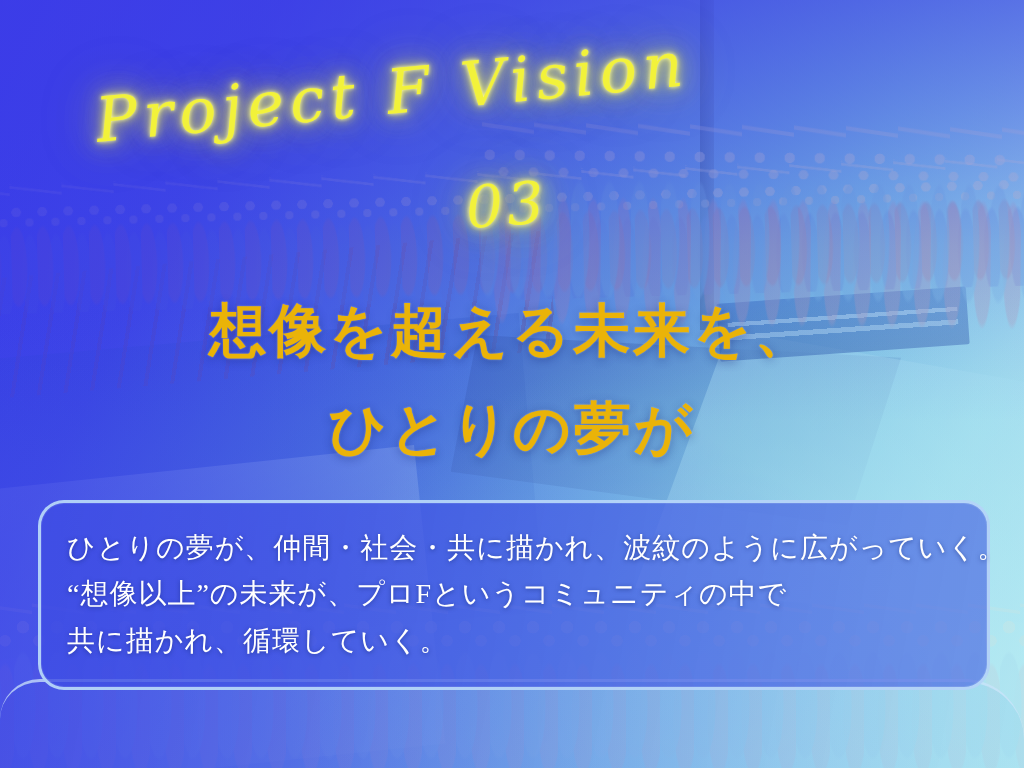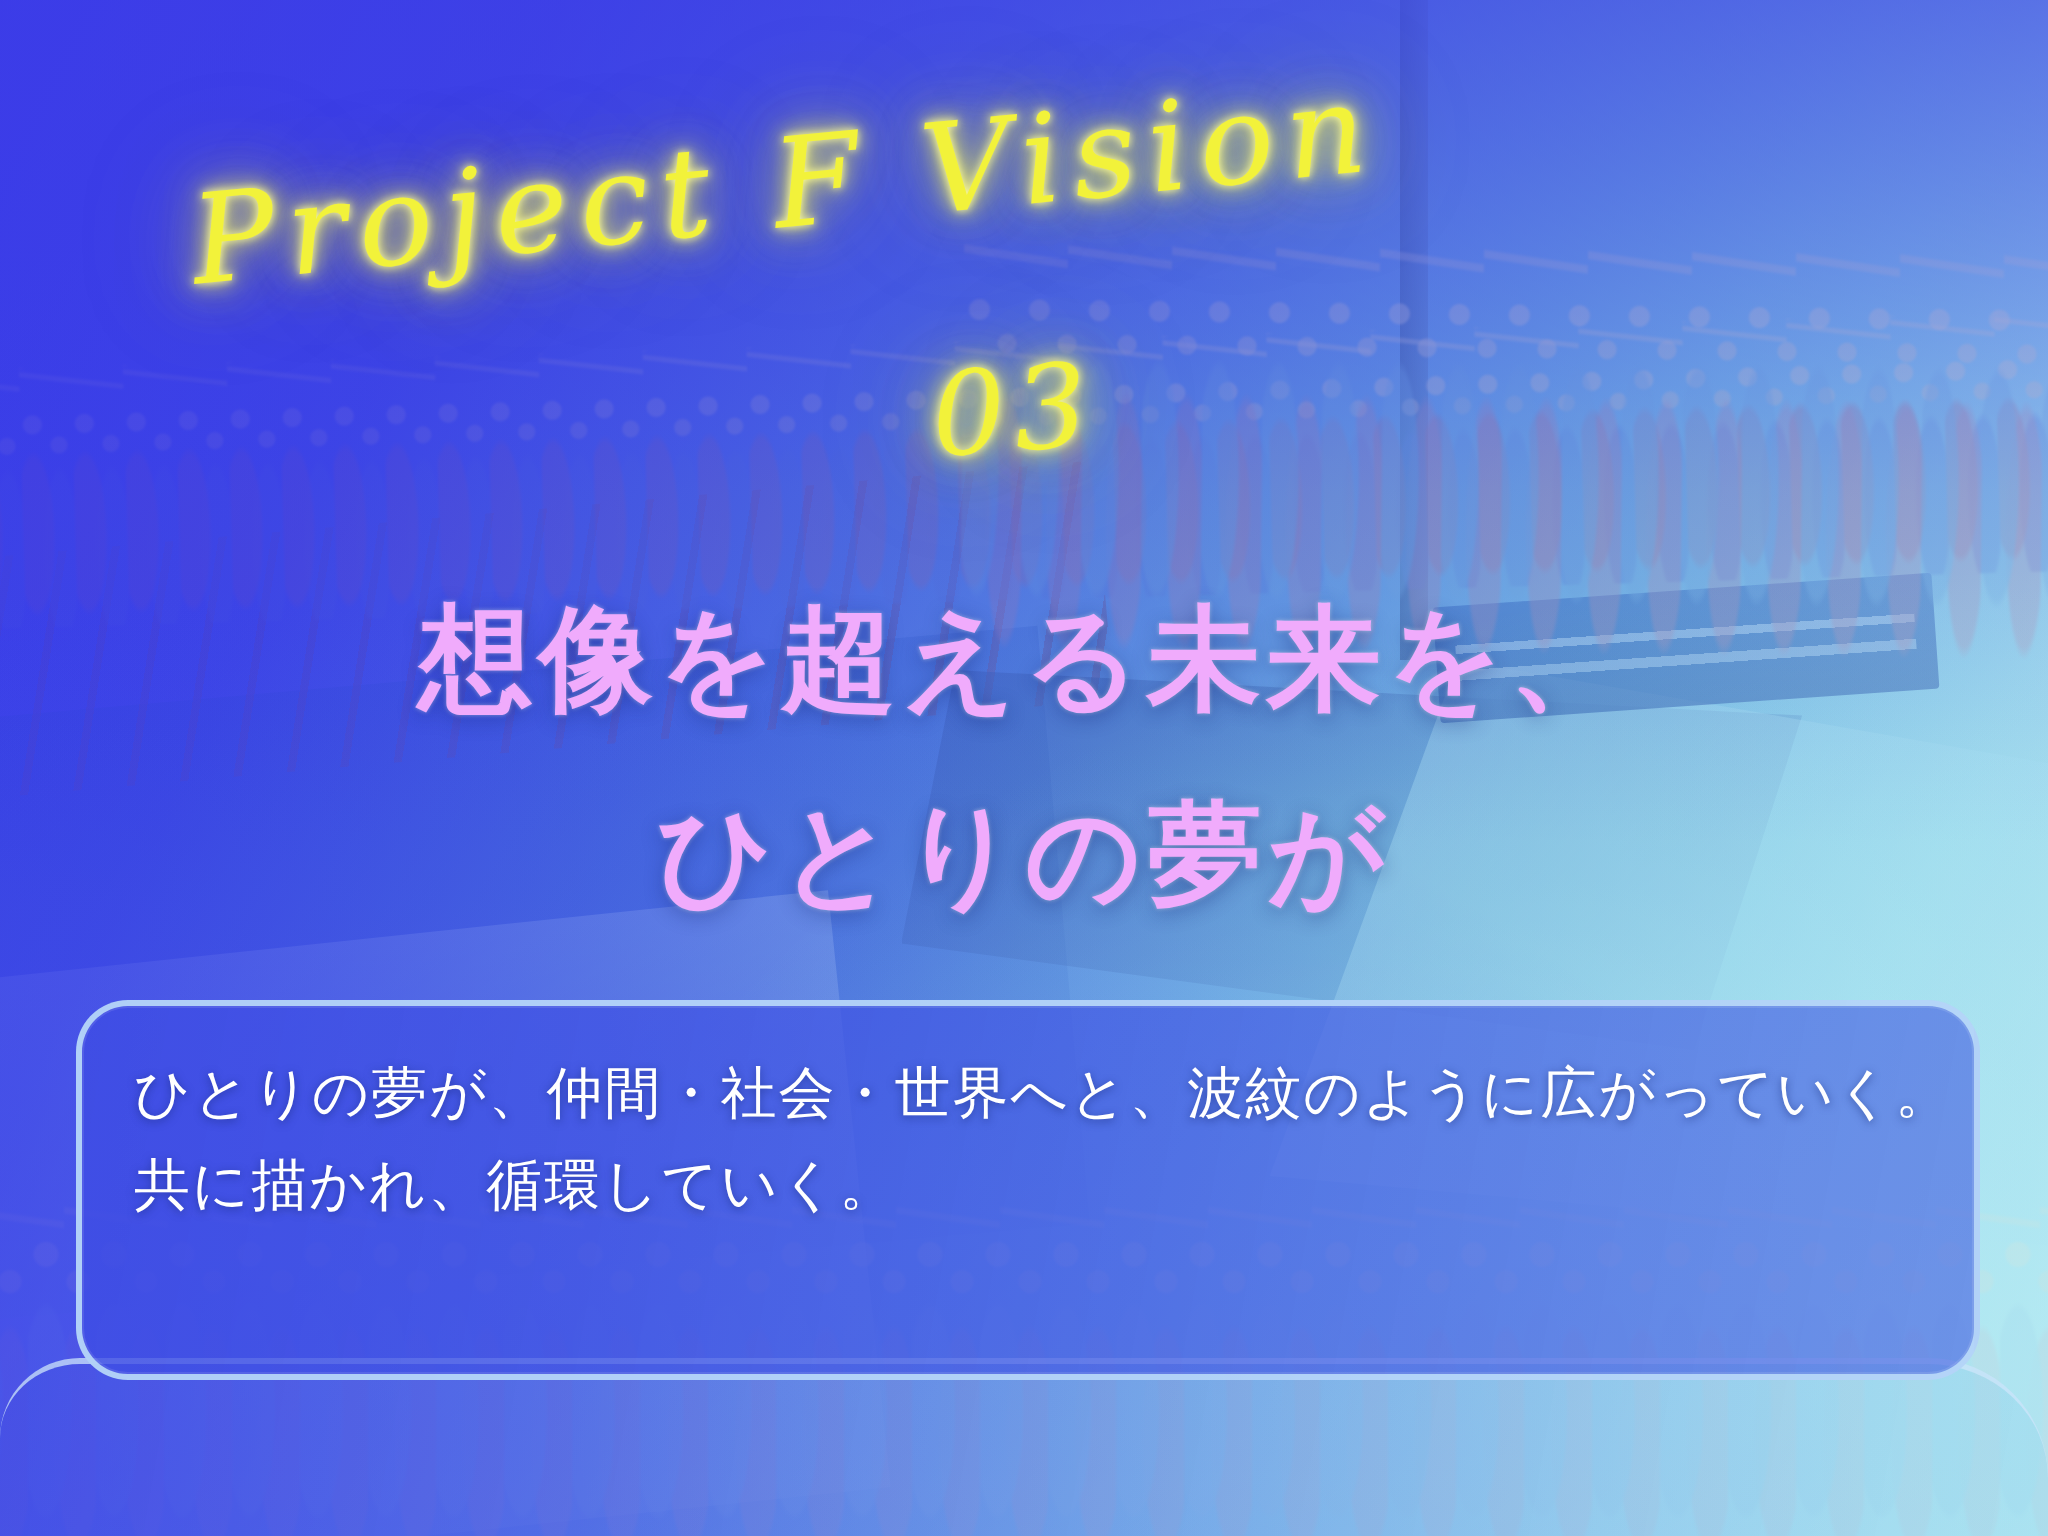--- a/index.html
+++ b/index.html
@@ -195,21 +195,21 @@
     transform: rotate(-4deg);
     transform-origin: left center;
   }
 
   
   .headline {
     position: absolute;
     left: 0; right: 0;
     top: 282px;
     text-align: center;
-    color: #f0abfc;
+    color: #eab308;
     font-family: "Liberation Serif", "DejaVu Serif", serif;
     font-weight: 700;
     font-size: 57px;
     line-height: 1.72;
     letter-spacing: 3px;
     text-shadow: 0 2px 10px rgba(20,40,120,.45), 0 0 2px rgba(255,255,255,.5);
   }
   .headline .hl-line { display: block; }
 
   
@@ -284,17 +284,18 @@
     <span class="neon-line neon-main">Project F Vision</span>
     <span class="neon-line neon-sub">03</span>
   </div>
 
   <div class="headline">
     <span class="hl-line">想像を超える未来を、</span>
     <span class="hl-line">ひとりの夢が</span>
   </div>
 
   <div class="msgbox">
-    <span class="msg-line">ひとりの夢が、仲間・社会・世界へと、波紋のように広がっていく。</span>
+    <span class="msg-line">ひとりの夢が、仲間・社会・共に描かれ、波紋のように広がっていく。</span>
+    <span class="msg-line">“想像以上”の未来が、プロFというコミュニティの中で</span>
     <span class="msg-line">共に描かれ、循環していく。</span>
   </div>
 
 </div>
 
 </body></html>

